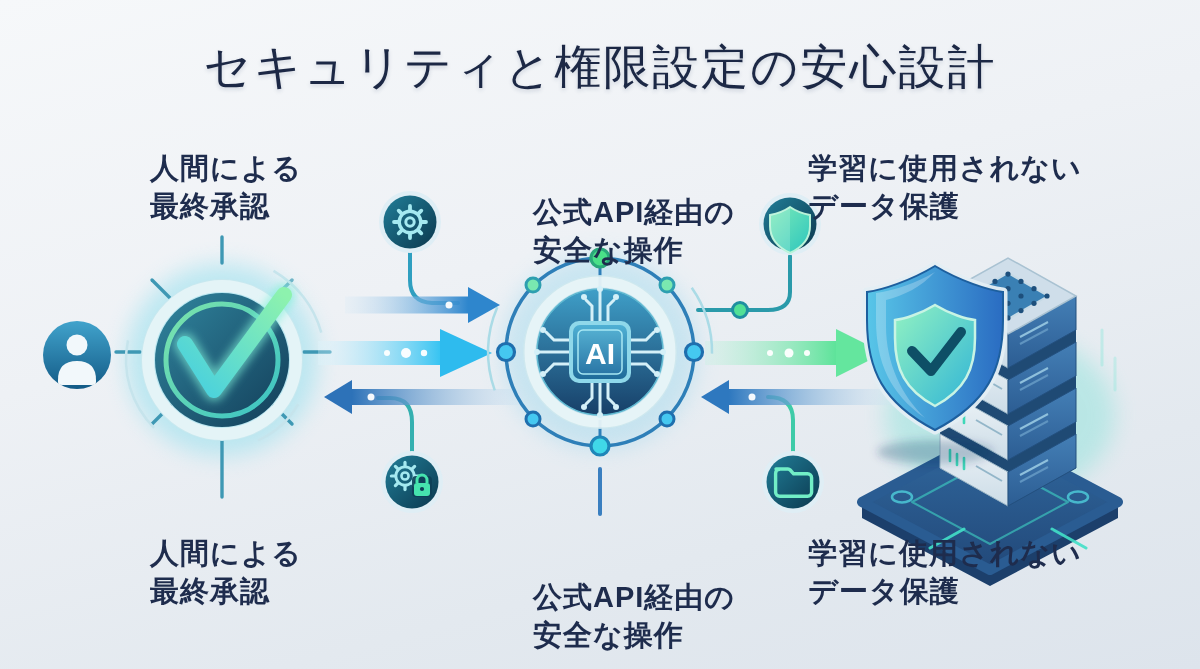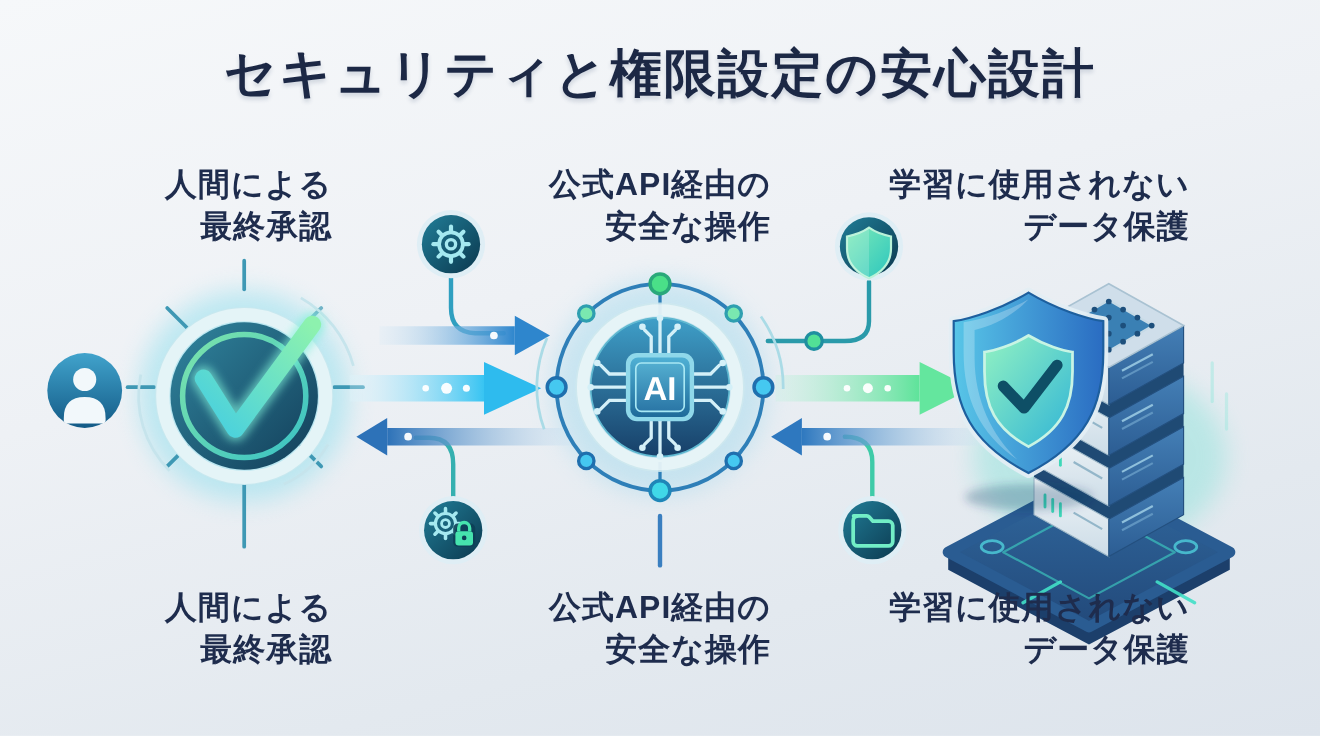--- a/index.html
+++ b/index.html
@@ -3,30 +3,30 @@
 <meta charset="utf-8">
 <style>
   html,body{margin:0;padding:0;}
   body{width:1200px;height:669px;overflow:hidden;
        font-family:"Liberation Sans","DejaVu Sans",sans-serif;}
   .canvas{position:relative;width:1200px;height:669px;
        background:linear-gradient(165deg,#f6f8fa 0%,#eef1f5 40%,#e3e9ef 75%,#dde4ec 100%);}
   svg.art{position:absolute;left:0;top:0;}
   svg text{font-family:"Liberation Sans","DejaVu Sans",sans-serif;}
   .title{position:absolute;left:600px;top:36px;transform:translateX(-50%);
-       font-size:47px;font-weight:700;color:#1c2845;letter-spacing:2px;white-space:nowrap;
+       font-size:47px;font-weight:400;color:#1c2845;letter-spacing:2px;white-space:nowrap;
        text-shadow:0 2px 4px rgba(40,60,100,.18);}
-  .lbl{position:absolute;transform:translateX(-50%);text-align:right;
+  .lbl{position:absolute;transform:translateX(-50%);text-align:left;
        font-weight:800;font-size:29px;line-height:38px;color:#1e2c4d;
        letter-spacing:1px;white-space:nowrap;}
   .lbl span{display:block;}
   .row-top{top:149px;}
   .row-bottom{top:534px;}
   .col-left{left:226px;}
-  .col-center{left:600px;}
+  .col-center{left:634px;margin-top:44px;}
   .col-right{left:945px;}
 </style>
 </head>
 <body>
 
 <div class="canvas">
 
 <svg class="art" width="1200" height="669" viewBox="0 0 1200 669">
 <defs>
   <linearGradient id="gPerson" x1="0" y1="0" x2="0" y2="1">

